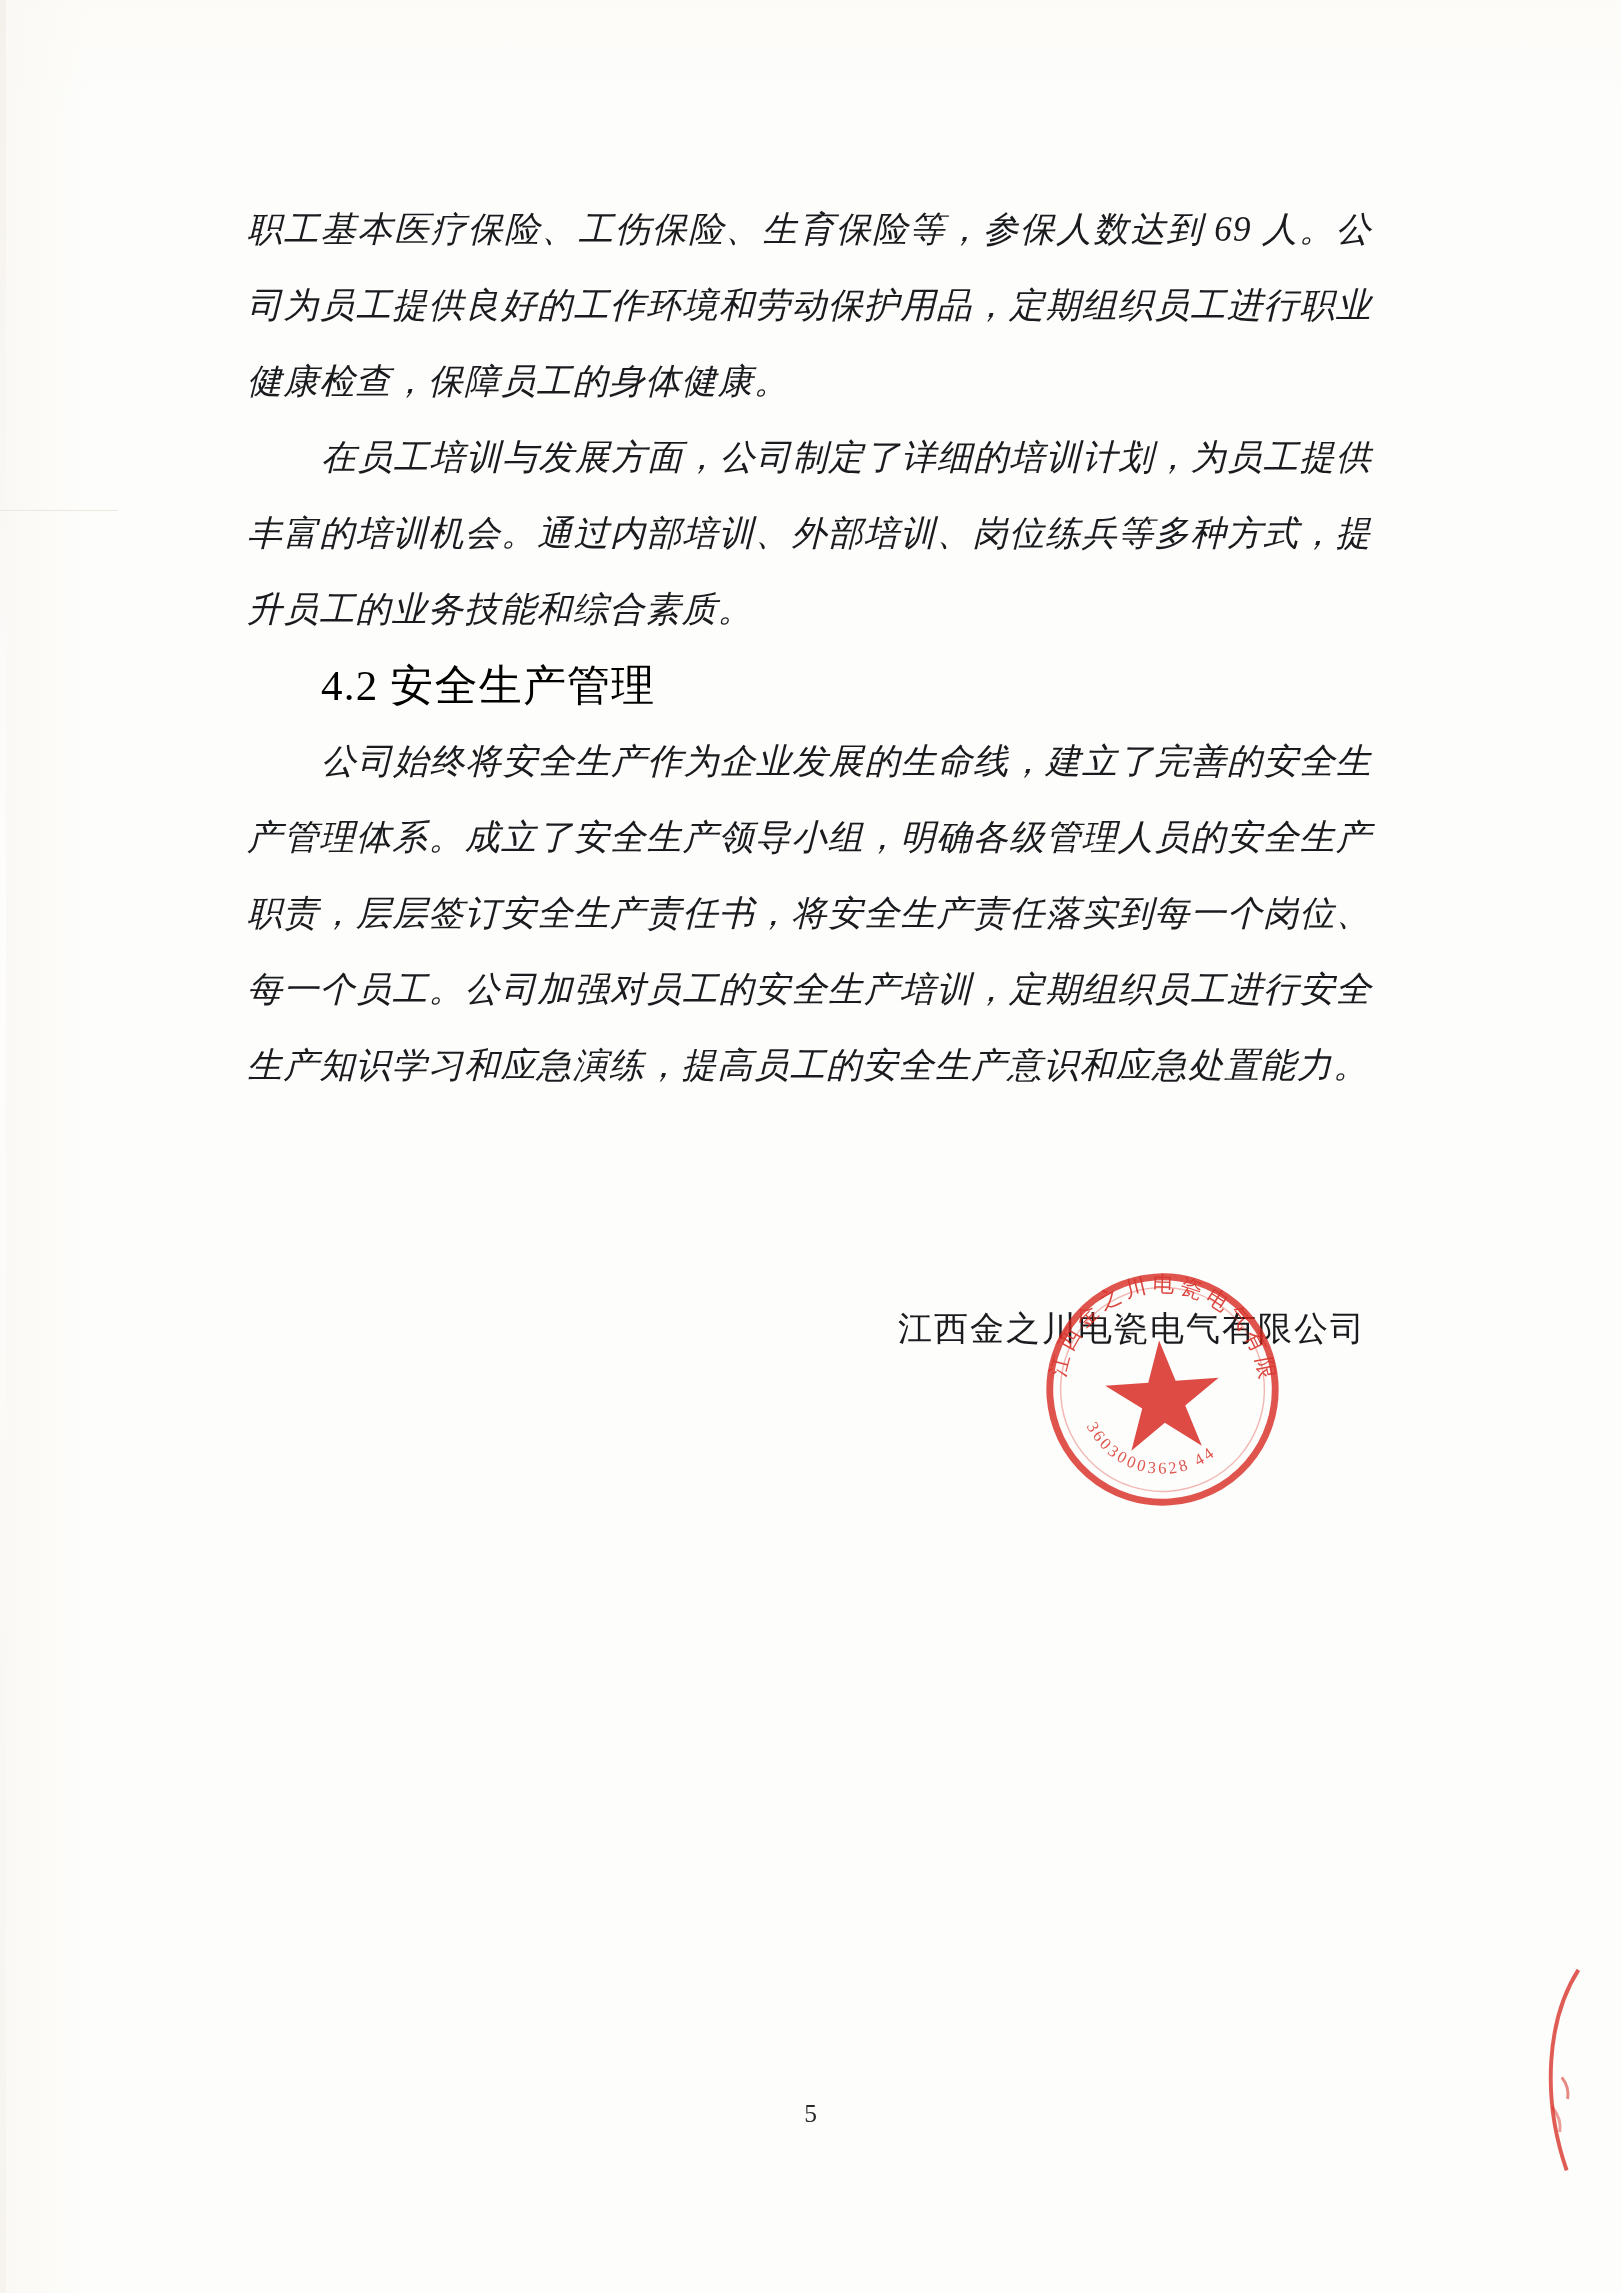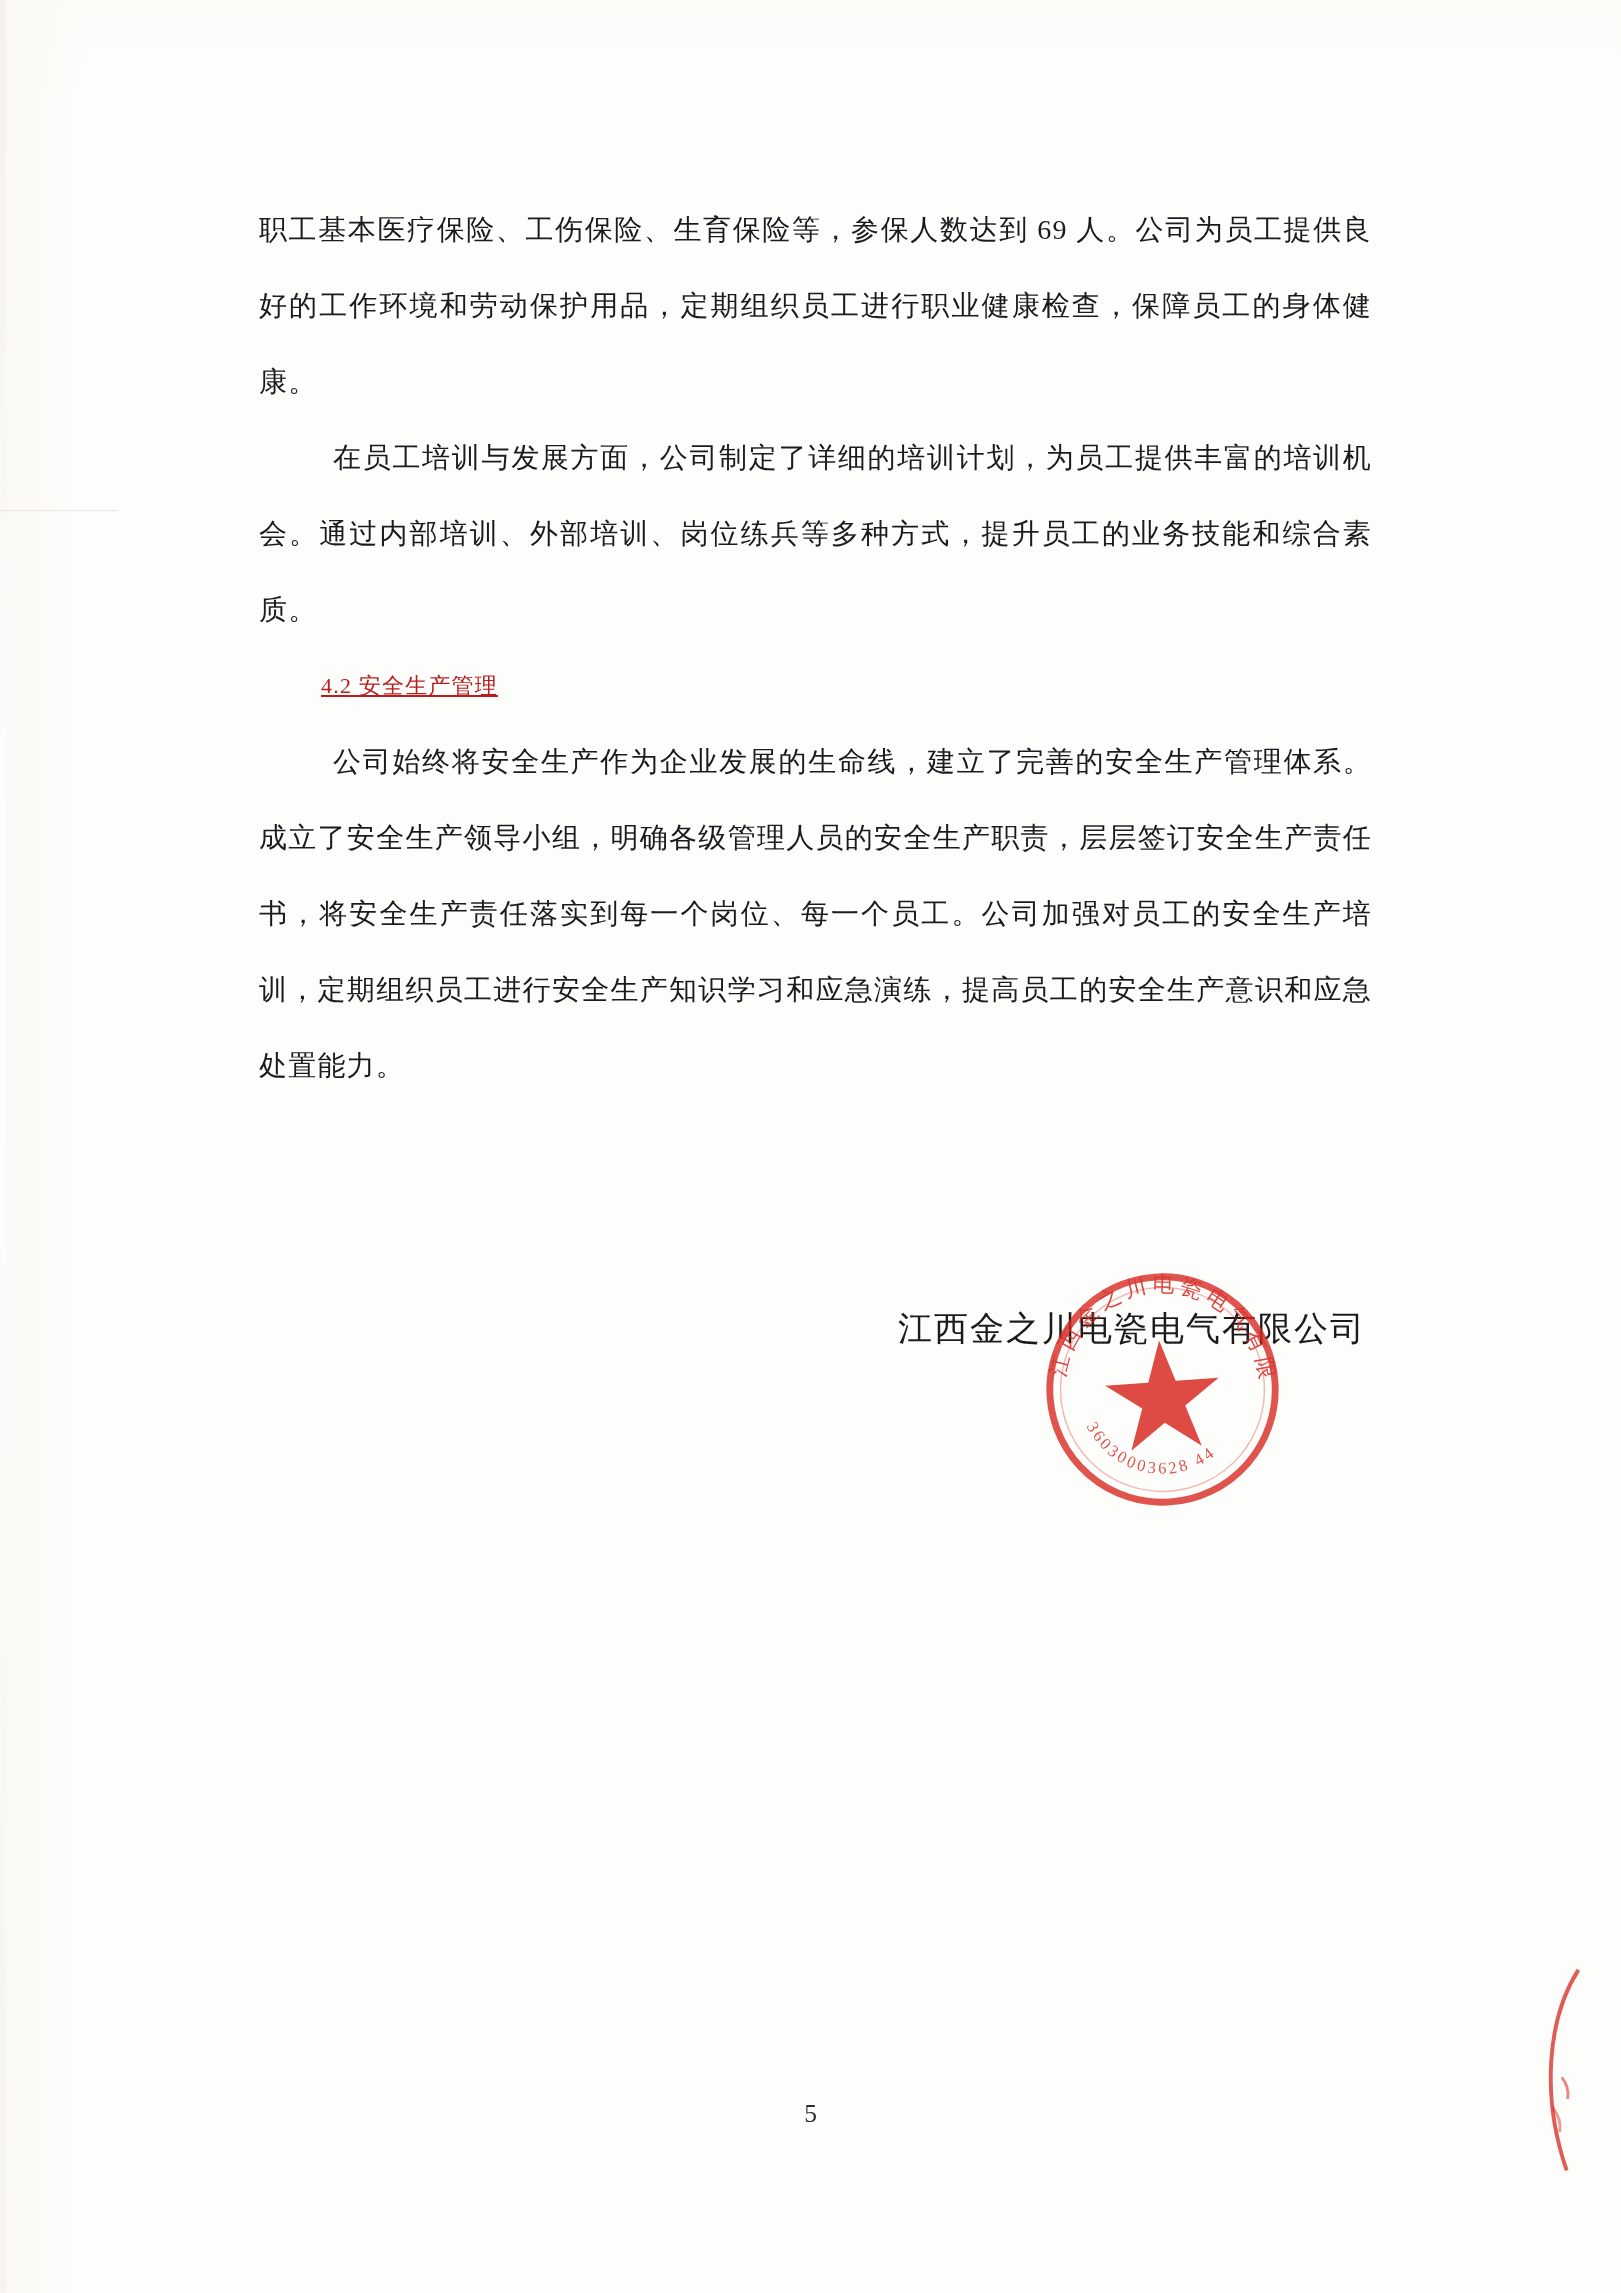--- a/index.html
+++ b/index.html
@@ -29,39 +29,39 @@
   }
 
   .content {
     position: absolute;
     left: 247px;
     top: 192px;
     width: 1125px;
   }
 
   p.para {
-    margin: 0 0 0 12px;
-    font-size: 28px;
+    margin: 0 0 0 0;
+    font-size: 35px;
     line-height: 76px;
     letter-spacing: 1.2px;
     text-align: justify;
     text-justify: inter-ideograph;
     color: #1a1b1e;
+    font-style: italic;
   }
   p.para.indent {
     text-indent: 74px;
   }
   p.heading {
     margin: 0;
-    font-size: 22px;
+    font-size: 43px;
     line-height: 76px;
     letter-spacing: 1.2px;
     text-indent: 74px;
-    color: #b91c1c;
-    text-decoration: underline;
+    color: #000000;
   }
 
   .sign-block {
     position: absolute;
     left: 247px;
     top: 1292px;
     width: 1125px;
     text-align: right;
   }
   .sign-line {

